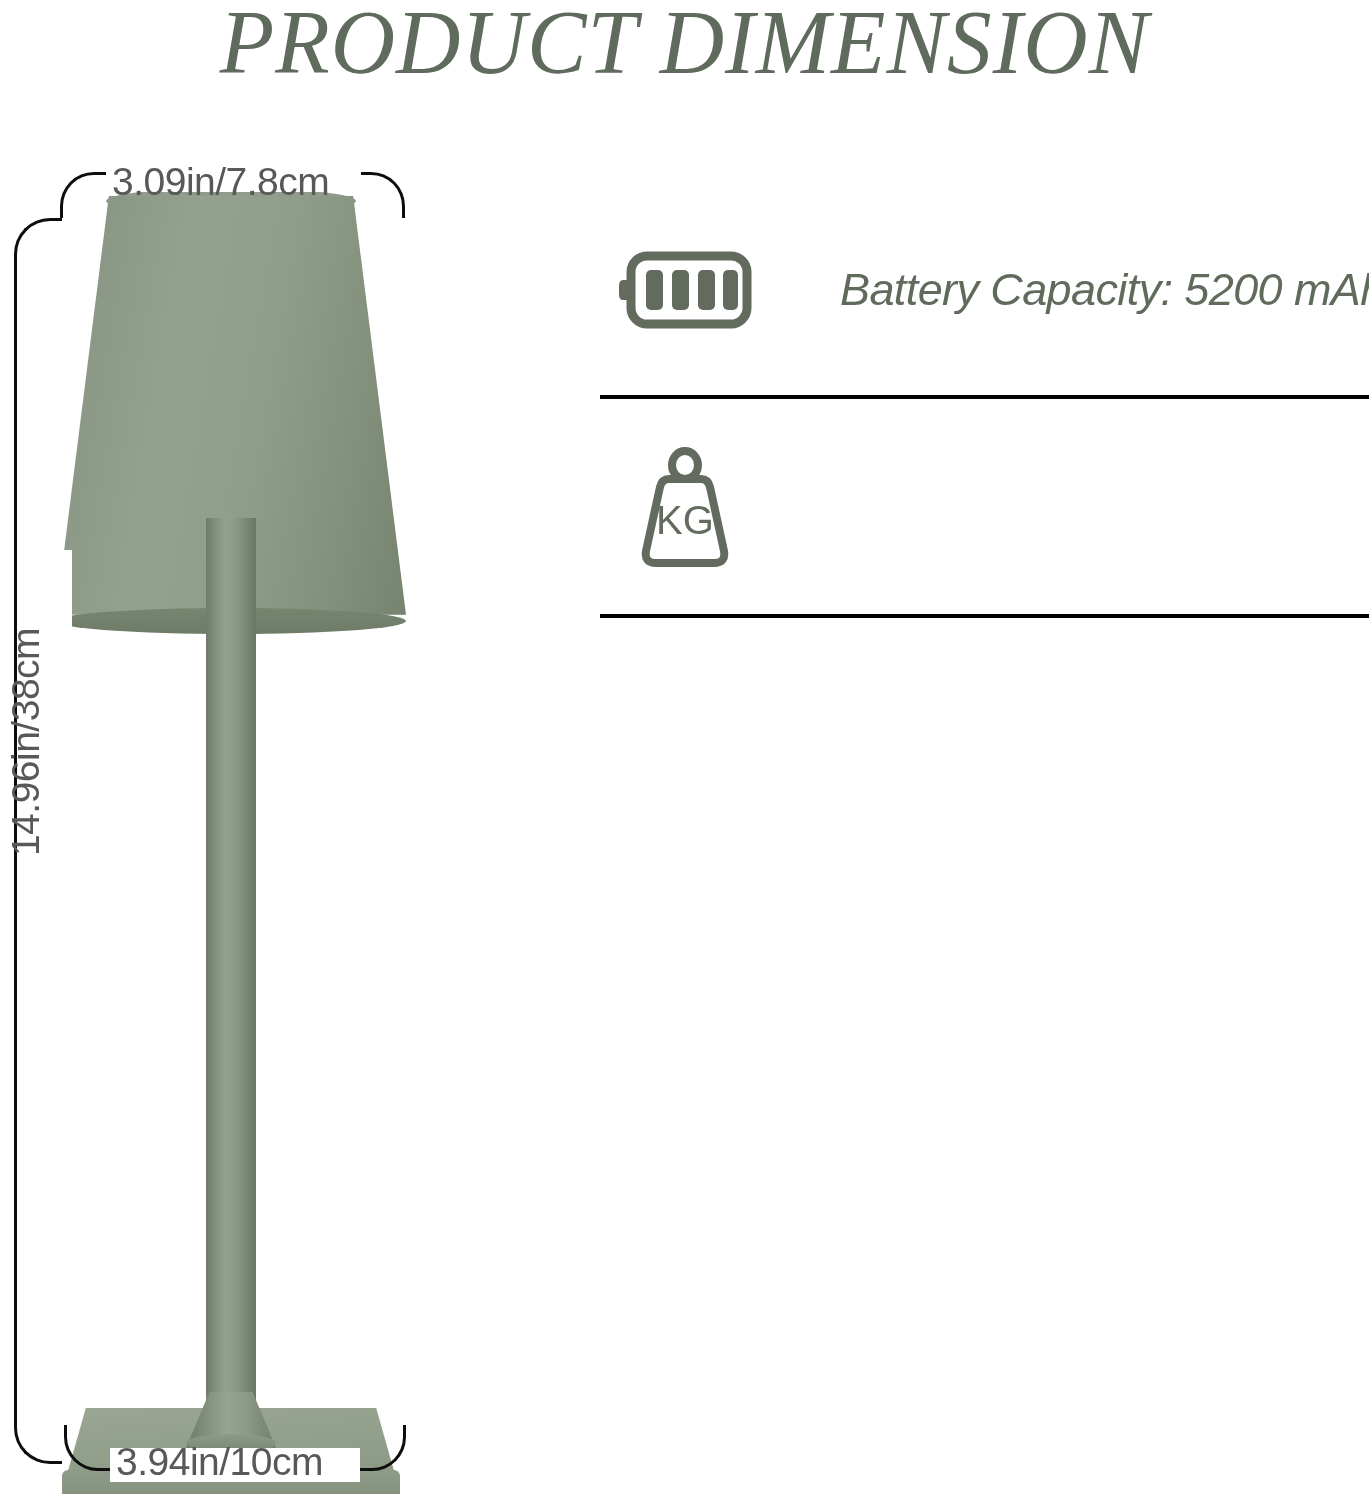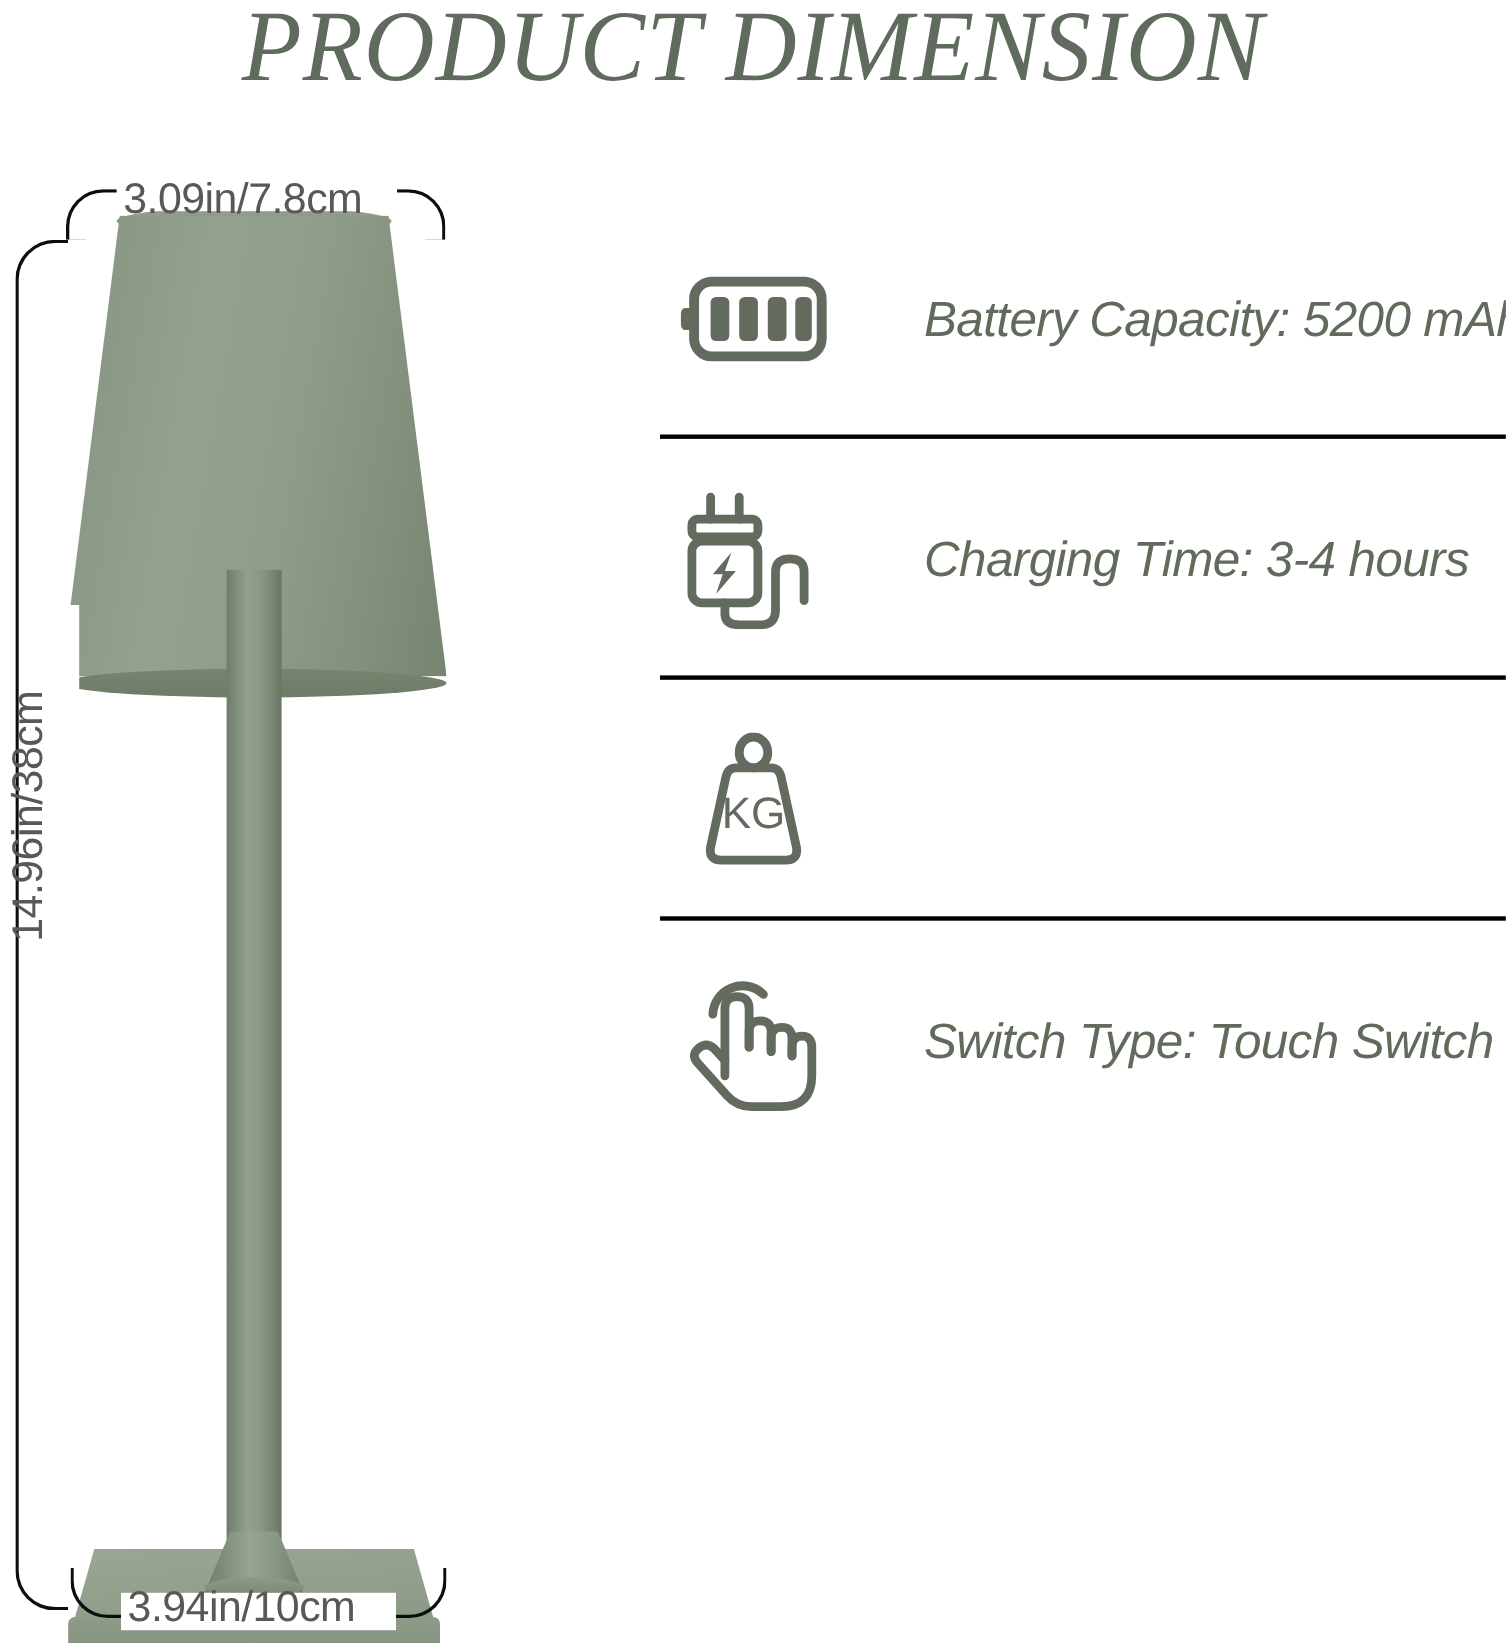--- a/index.html
+++ b/index.html
@@ -276,73 +276,31 @@
           <rect x="81" y="22" width="17" height="40" rx="5" fill="#626b5d"></rect>
           <rect x="106" y="22" width="15" height="40" rx="5" fill="#626b5d"></rect>
         </svg>
       </div>
       <div class="spec-text">Battery Capacity: 5200 mAh</div>
       <div class="spec-divider"></div>
     </div>
 
 
 
-    <div class="spec-row">
-      <div class="spec-icon">
-        <svg width="130" height="126" viewBox="0 0 130 126">
-          <g fill="none" stroke="#626b5d" stroke-width="8" stroke-linecap="round" stroke-linejoin="round">
-
-            <path d="M26 6 L26 26"></path>
-            <path d="M52 6 L52 26"></path>
-
-            <rect x="9" y="26" width="60" height="16" rx="5"></rect>
-
-            <rect x="9" y="46" width="60" height="56" rx="9"></rect>
-
-            <path d="M39 102 L39 112 Q39 122 52 122 L72 122 Q85 122 85 108 L85 74 Q85 62 98 62 Q111 62 111 74 L111 100"></path>
-          </g>
-
-          <path d="M45 56 L28 76 L37 76 L31 94 L49 73 L39 73 Z" fill="#626b5d"></path>
-        </svg>
-      </div>
-      <div class="spec-text">Charging Time: 3-4 hours</div>
-      <div class="spec-divider"></div>
-    </div>
 
     <div class="spec-row">
       <div class="spec-icon">
         <svg width="120" height="124" viewBox="0 0 120 124">
           <g fill="none" stroke="#626b5d" stroke-width="8" stroke-linecap="round" stroke-linejoin="round">
 
             <ellipse cx="60" cy="18" rx="13" ry="14"></ellipse>
 
             <path d="M44 32 L76 32 Q83 32 85 40 L99 104 Q101 116 89 116 L31 116 Q19 116 21 104 L35 40 Q37 32 44 32 Z"></path>
           </g>
           <text x="60" y="87" text-anchor="middle" font-family="Liberation Sans, sans-serif" font-size="40" font-weight="400" fill="#626b5d">KG</text>
         </svg>
       </div>
       <div class="spec-divider"></div>
     </div>
 
-    <div class="spec-row">
-      <div class="spec-icon">
-        <svg width="118" height="130" viewBox="0 0 118 130">
-          <g fill="none" stroke="#626b5d" stroke-width="8" stroke-linecap="round" stroke-linejoin="round">
-
-            <path d="M22 40 A 27 27 0 0 1 68 22"></path>
-
-            <path d="M33 96 L33 35 Q33 24 44 24 Q55 24 55 35 L55 70"></path>
-
-            <path d="M55 70 L55 56 Q55 46 65 46 Q75 46 75 56 L75 74"></path>
-
-            <path d="M75 74 L75 62 Q75 52 85 52 Q94 52 94 62 L94 78"></path>
-
-            <path d="M94 78 L94 70 Q94 60 103 60 Q112 60 112 70 L112 96
-                     Q112 124 84 124 L57 124 Q44 124 35 114 L8 84
-                     Q2 77 9 71 Q16 65 23 71 L33 82"></path>
-          </g>
-        </svg>
-      </div>
-      <div class="spec-text">Switch Type: Touch Switch</div>
-    </div>
 
   </div>
 </div>
 
 </body></html>

